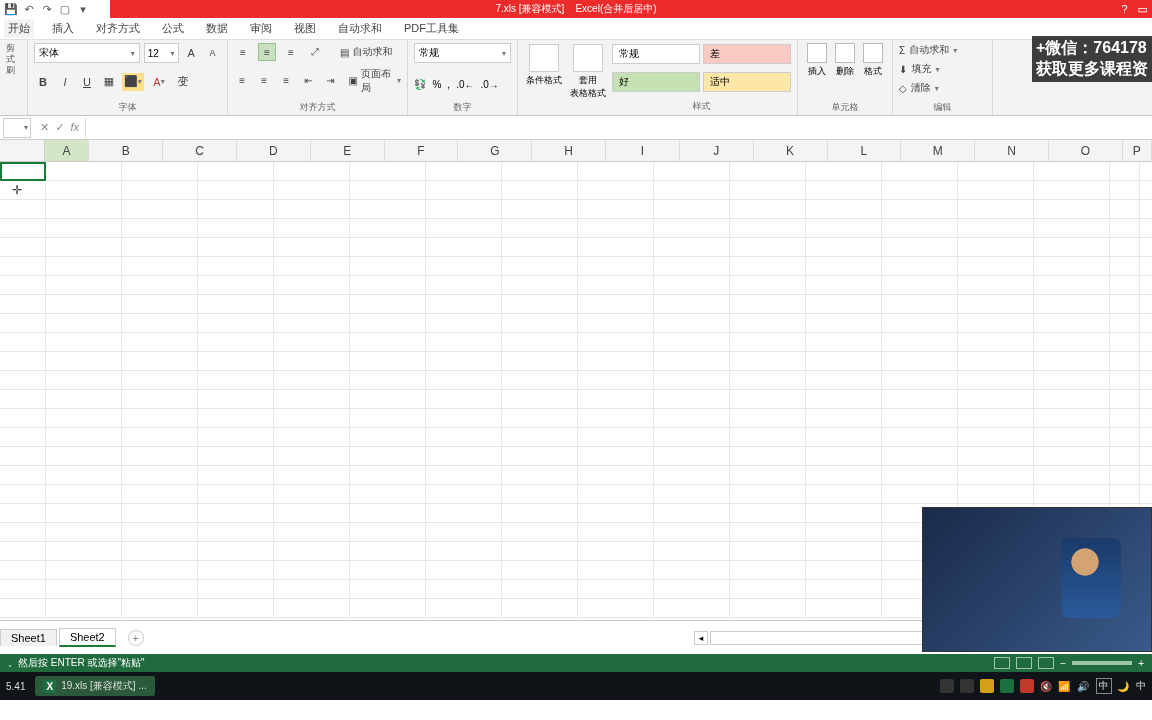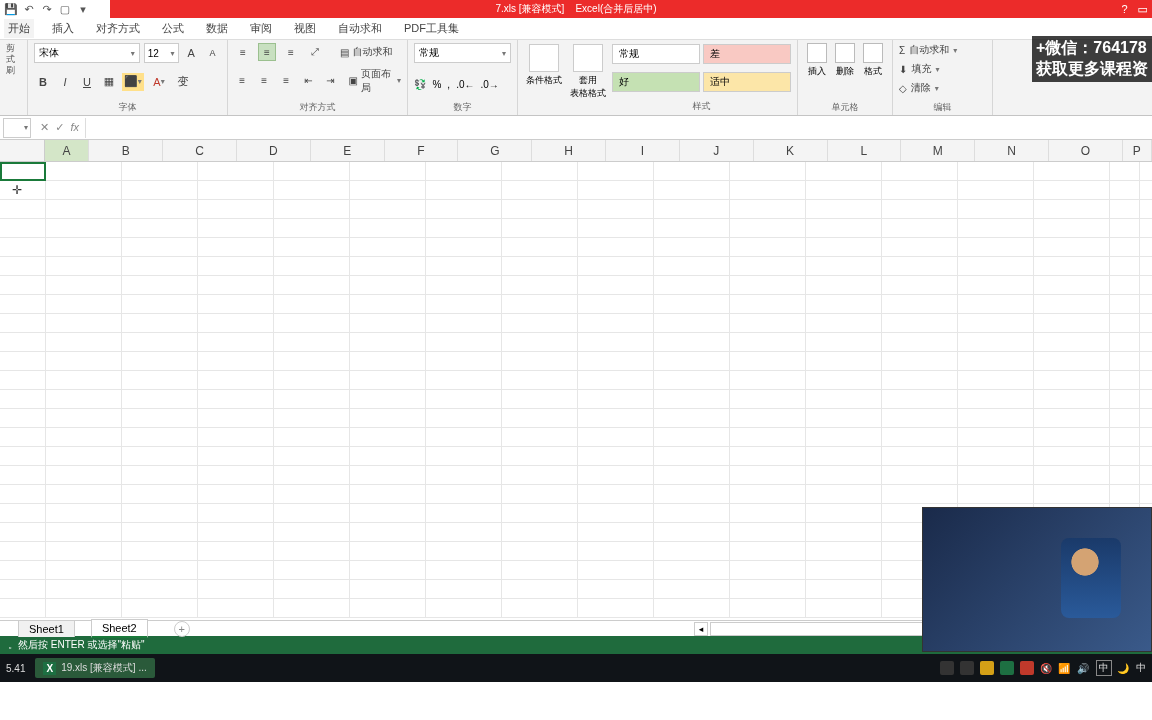--- a/index.html
+++ b/index.html
@@ -51,21 +51,21 @@
 .colheads { height:22px; display:flex; background:#f4f4f4; border-bottom:1px solid #ccc;}
 .colheads .corner{width:46px;border-right:1px solid #ccc;}
 .colheads .ch{border-right:1px solid #ddd;text-align:center;font-size:12px;color:#444;display:flex;align-items:center;justify-content:center;}
 .colheads .ch.sel{background:#d4e6c8;}
 .rows { height: 458px; }
 .rows .r{height:19px;display:flex;border-bottom:1px solid #e6e6e6;}
 .rows .cell{border-right:1px solid #e6e6e6;}
 .rows .cell.a{width:46px;}
 .rows .r.first .cell.a{border:2px solid #1a7a3a;background:#fff;height:19px;}
 .cursor-cross{position:absolute;left:12px;top:43px;font-size:12px;color:#333;}
-.sheettabs{height:16px;background:#fff;border-top:1px solid #ccc;display:flex;align-items:center;padding-left:18px;gap:16px;font-size:11px;position:relative;}
+.sheettabs{height:34px;background:#fff;border-top:1px solid #ccc;display:flex;align-items:center;gap:2px;font-size:11px;position:relative;}
 .sheettabs .st{padding:2px 10px;border:1px solid #ccc;border-bottom:none;background:#f1f1f1;}
 .sheettabs .st.active{background:#fff;border-bottom:2px solid #1a7a3a;}
 .sheettabs .newsheet{margin-left:10px;width:16px;height:16px;border:1px solid #ccc;border-radius:50%;display:flex;align-items:center;justify-content:center;color:#888;}
 .sheettabs .hscroll{position:absolute;right:6px;display:flex;align-items:center;gap:2px;}
 .sheettabs .hscroll .arr{width:14px;height:14px;border:1px solid #ccc;font-size:9px;display:flex;align-items:center;justify-content:center;}
 .statusbar{height:18px;background:#1f6b3d;color:#fff;font-size:10px;display:flex;align-items:center;padding:0 8px;justify-content:space-between;}
 .statusbar .right{display:flex;gap:6px;align-items:center;}
 .statusbar .vbtn{width:16px;height:12px;border:1px solid #9ec5a8;}
 .taskbar{height:28px;background:#101418;display:flex;align-items:center;justify-content:space-between;padding:0 6px;color:#ddd;font-size:10px;}
 .taskbar .tleft{display:flex;align-items:center;gap:10px;}

